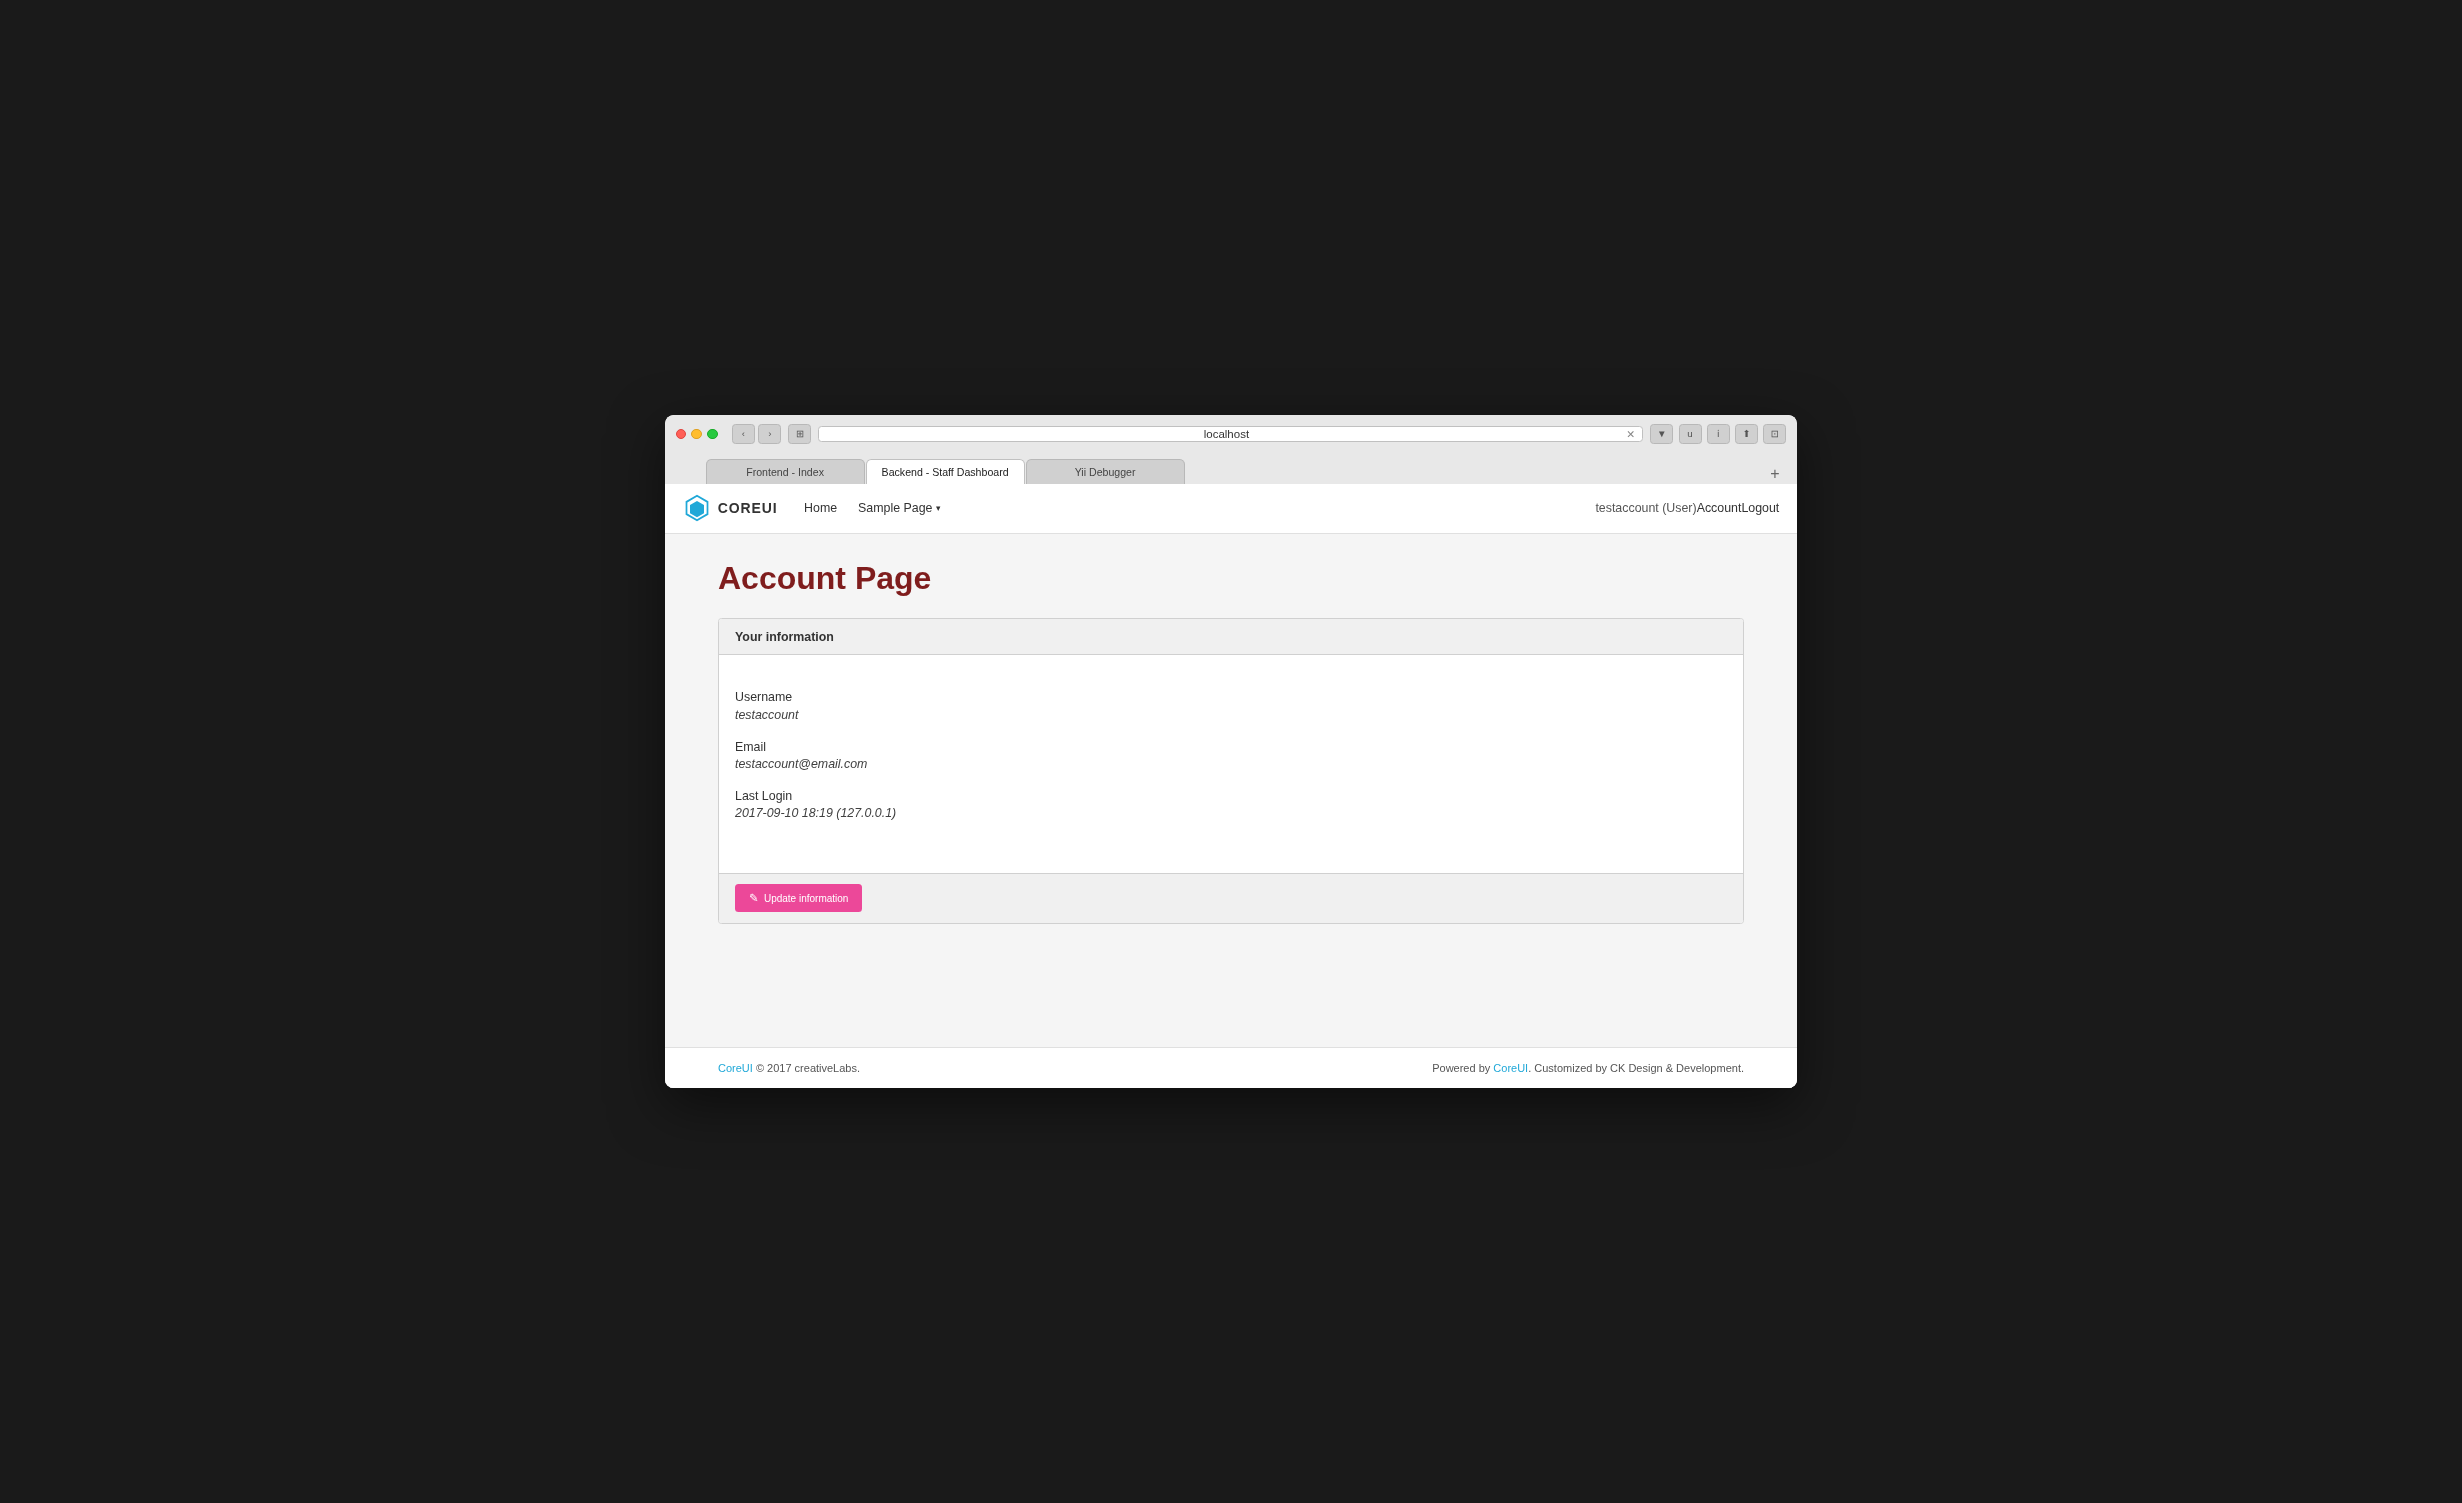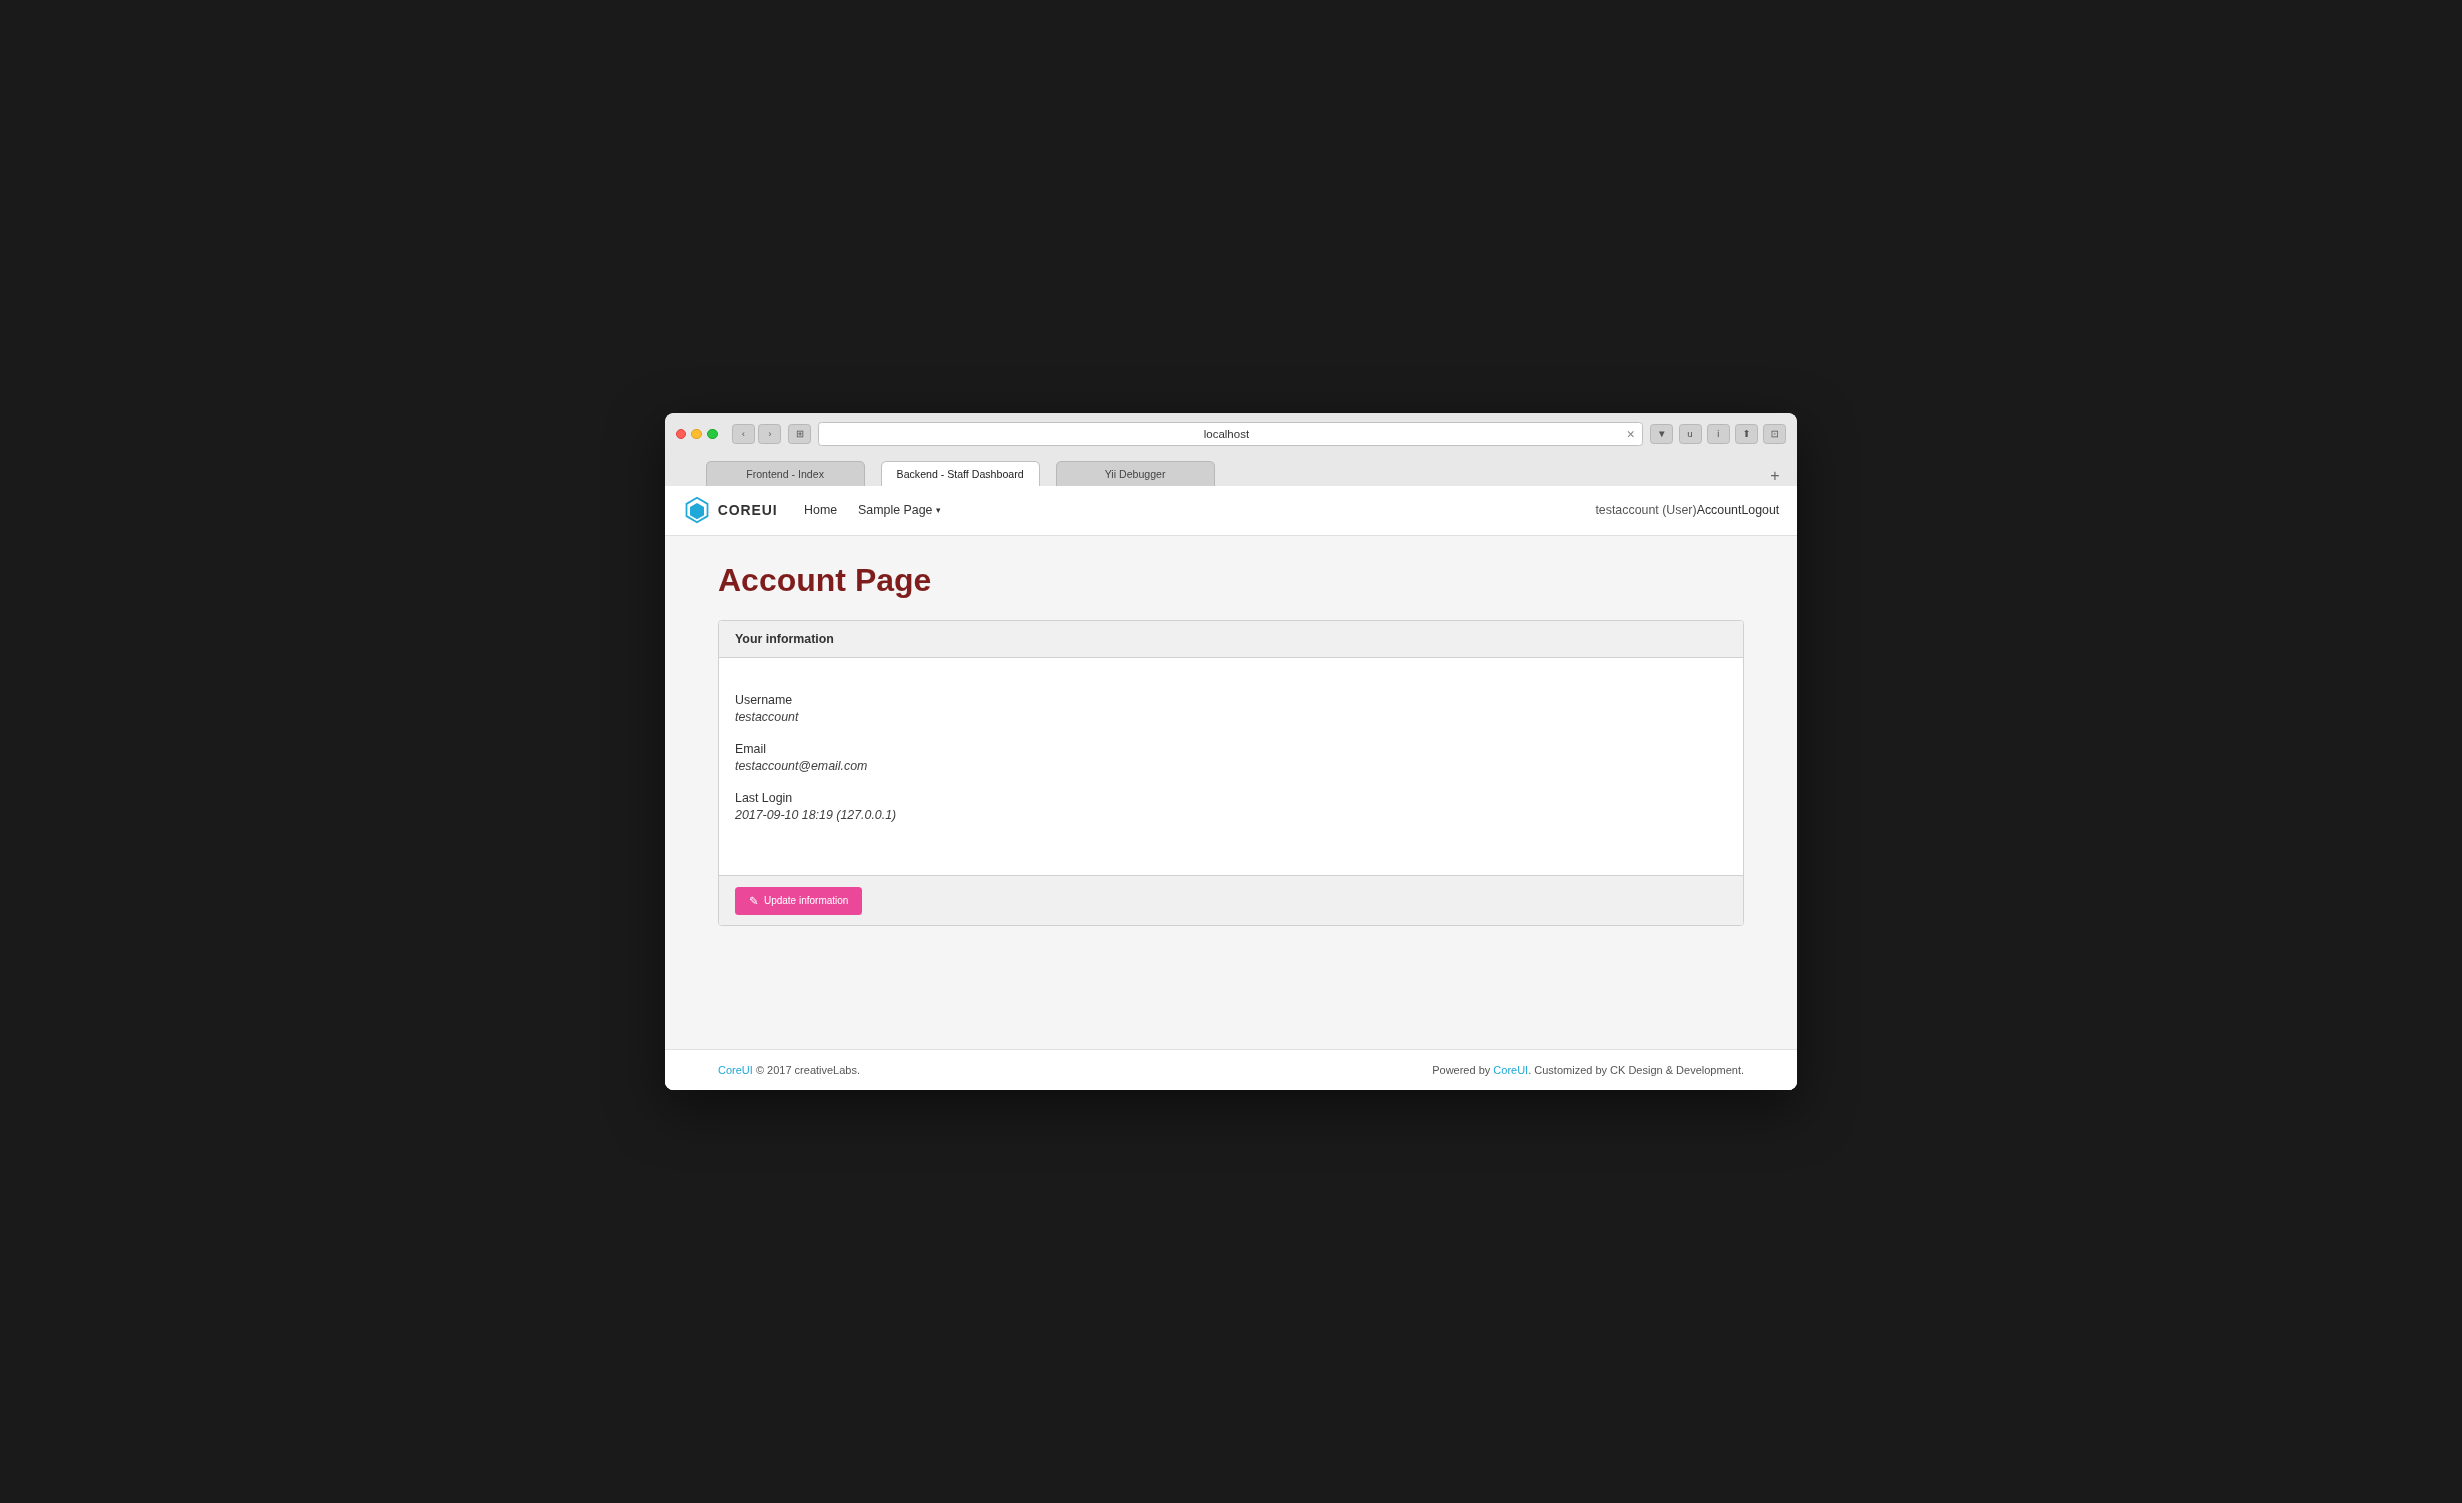--- a/index.html
+++ b/index.html
@@ -85,21 +85,21 @@
 
     .address-bar-row {
       display: flex;
       align-items: center;
       gap: 7px;
       flex: 1;
     }
 
     .address-bar {
       flex: 1;
-      height: 24px;
+      height: 16px;
       background: #fff;
       border: 0.9px solid #c0c0c0;
       border-radius: 3.5px;
       display: flex;
       align-items: center;
       justify-content: space-between;
       padding: 0 7px;
       font-size: 11.5px;
       color: #333;
     }
@@ -132,21 +132,21 @@
       justify-content: center;
       font-size: 9.7px;
       color: #555;
       cursor: pointer;
     }
 
     
     .tabs-bar {
       display: flex;
       align-items: flex-end;
-      gap: 16px;
+      gap: 1px;
       margin-top: 15px;
       padding-left: 30px;
     }
 
     .browser-tab {
       height: 25px;
       padding: 0 12.4px;
       background: #d0d0d0;
       border-radius: 5.3px 5.3px 0 0;
       display: flex;

